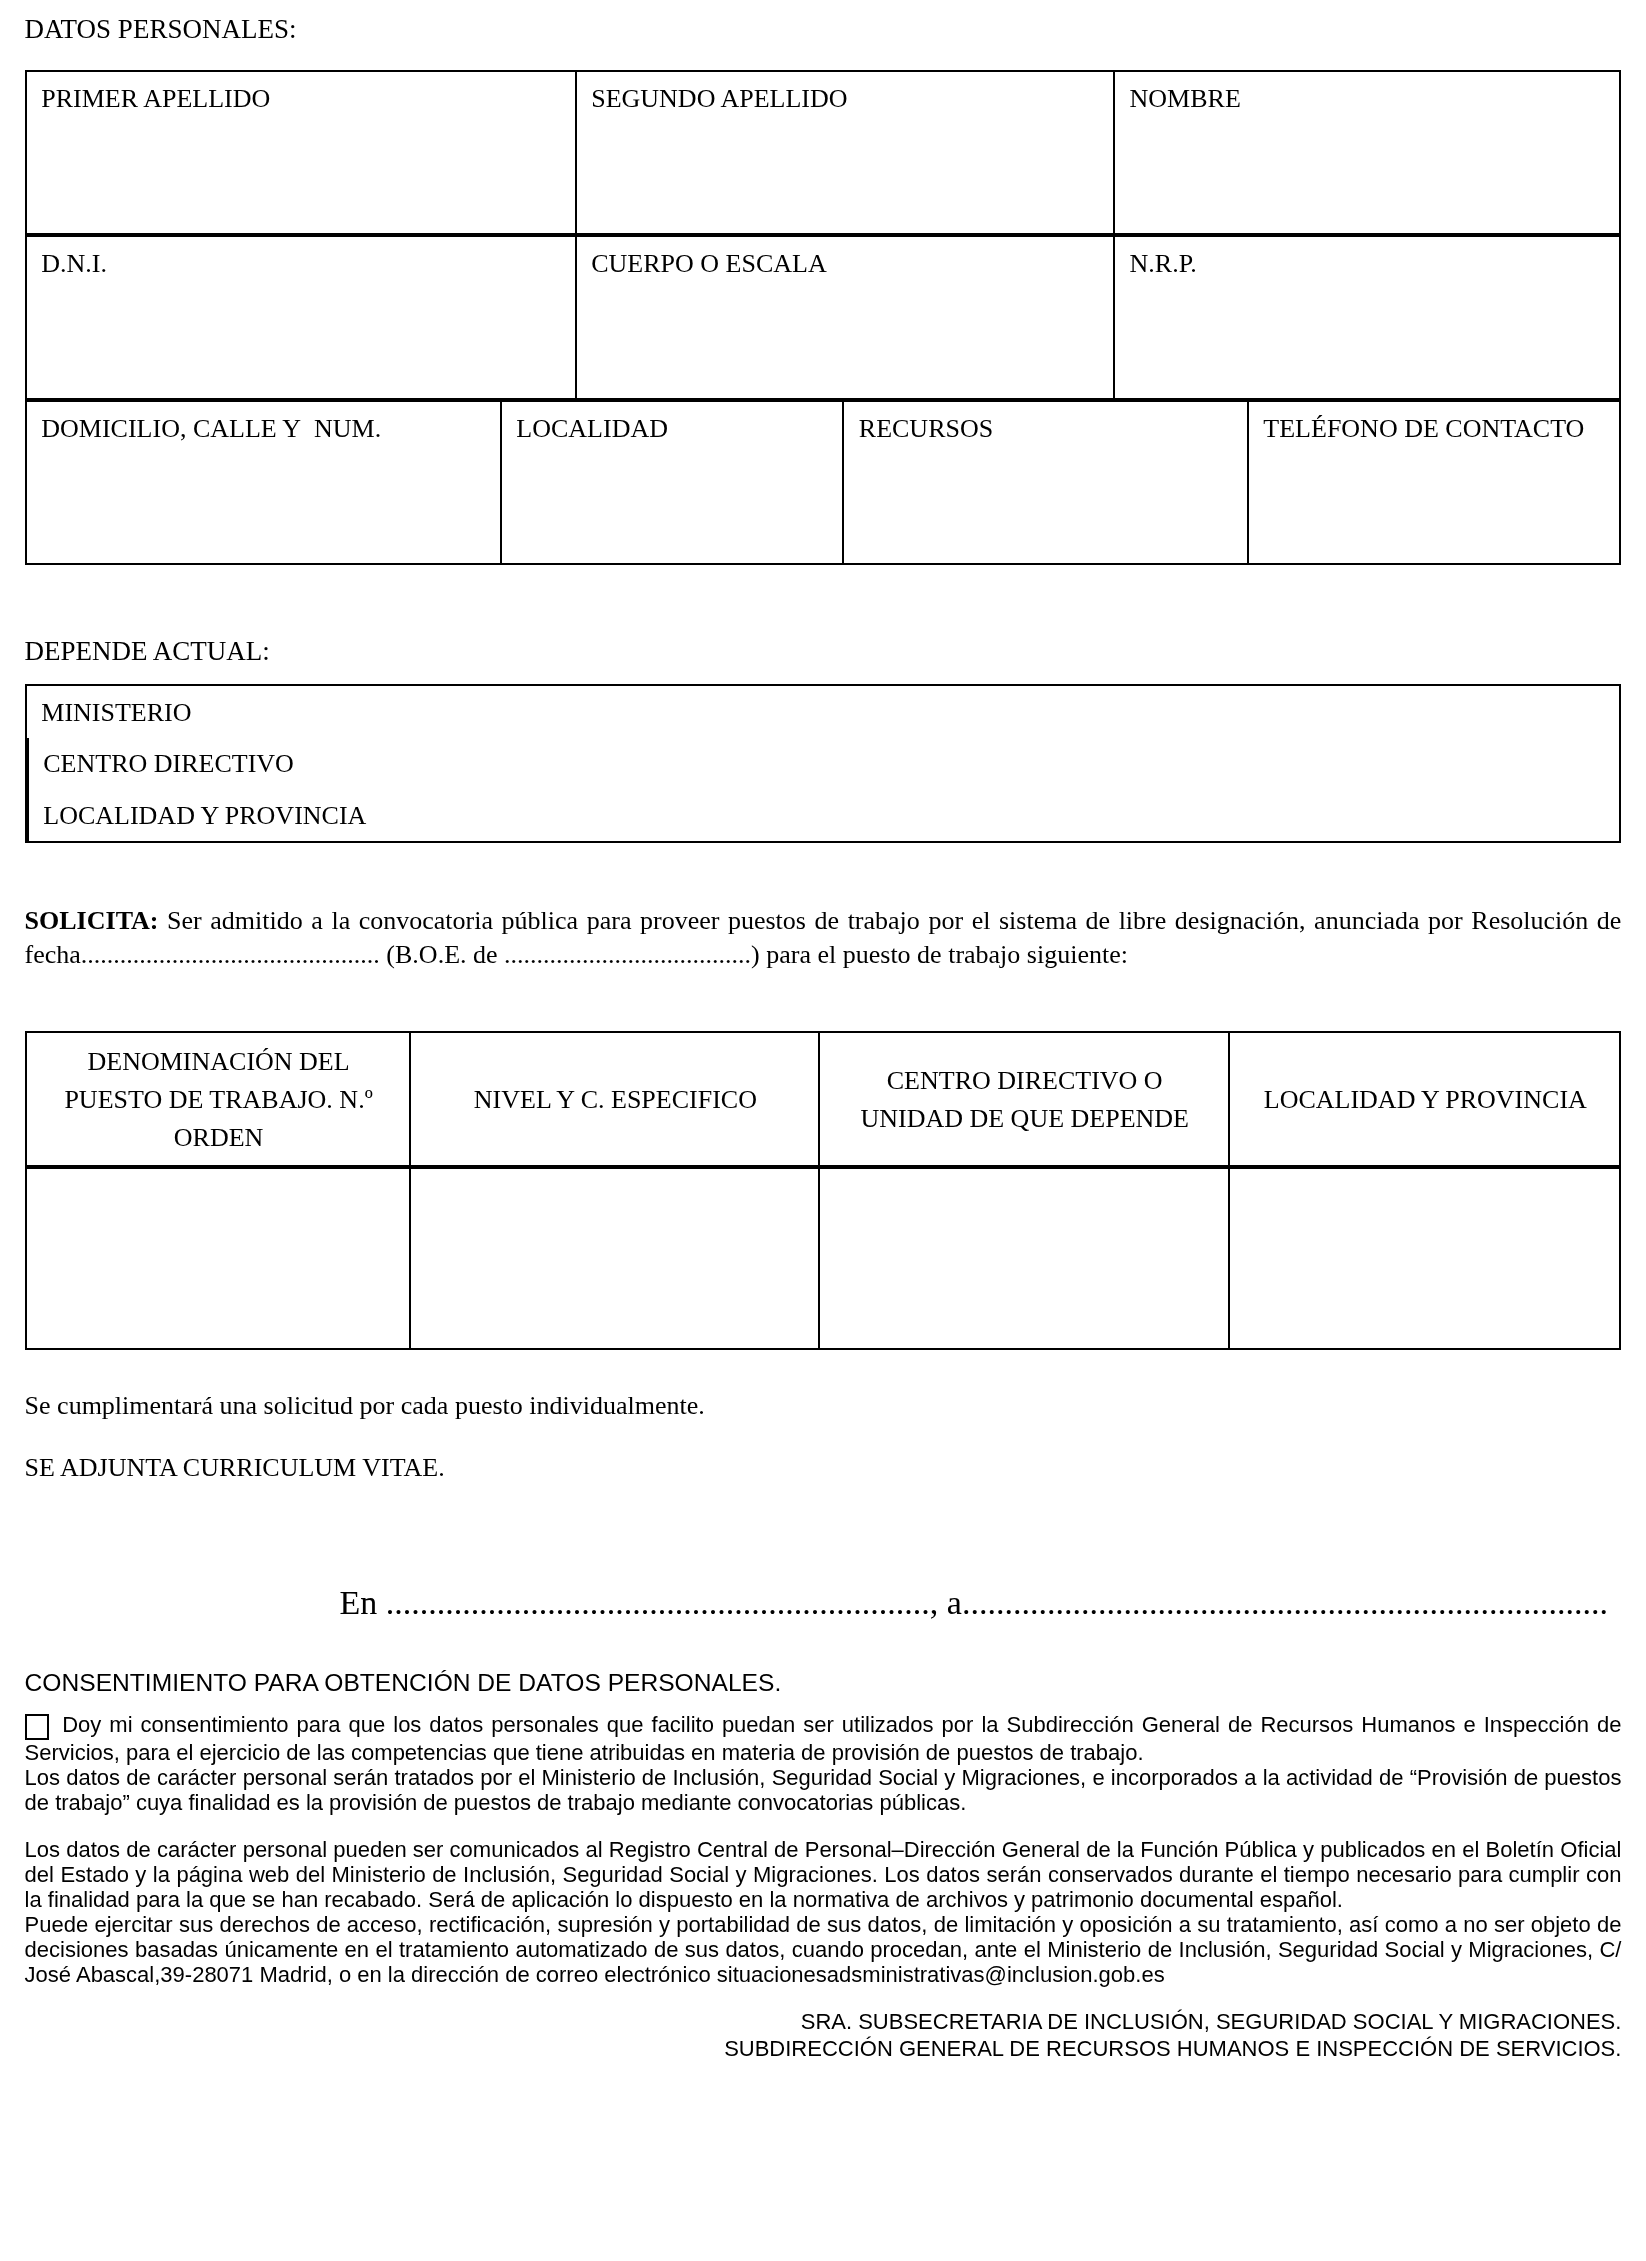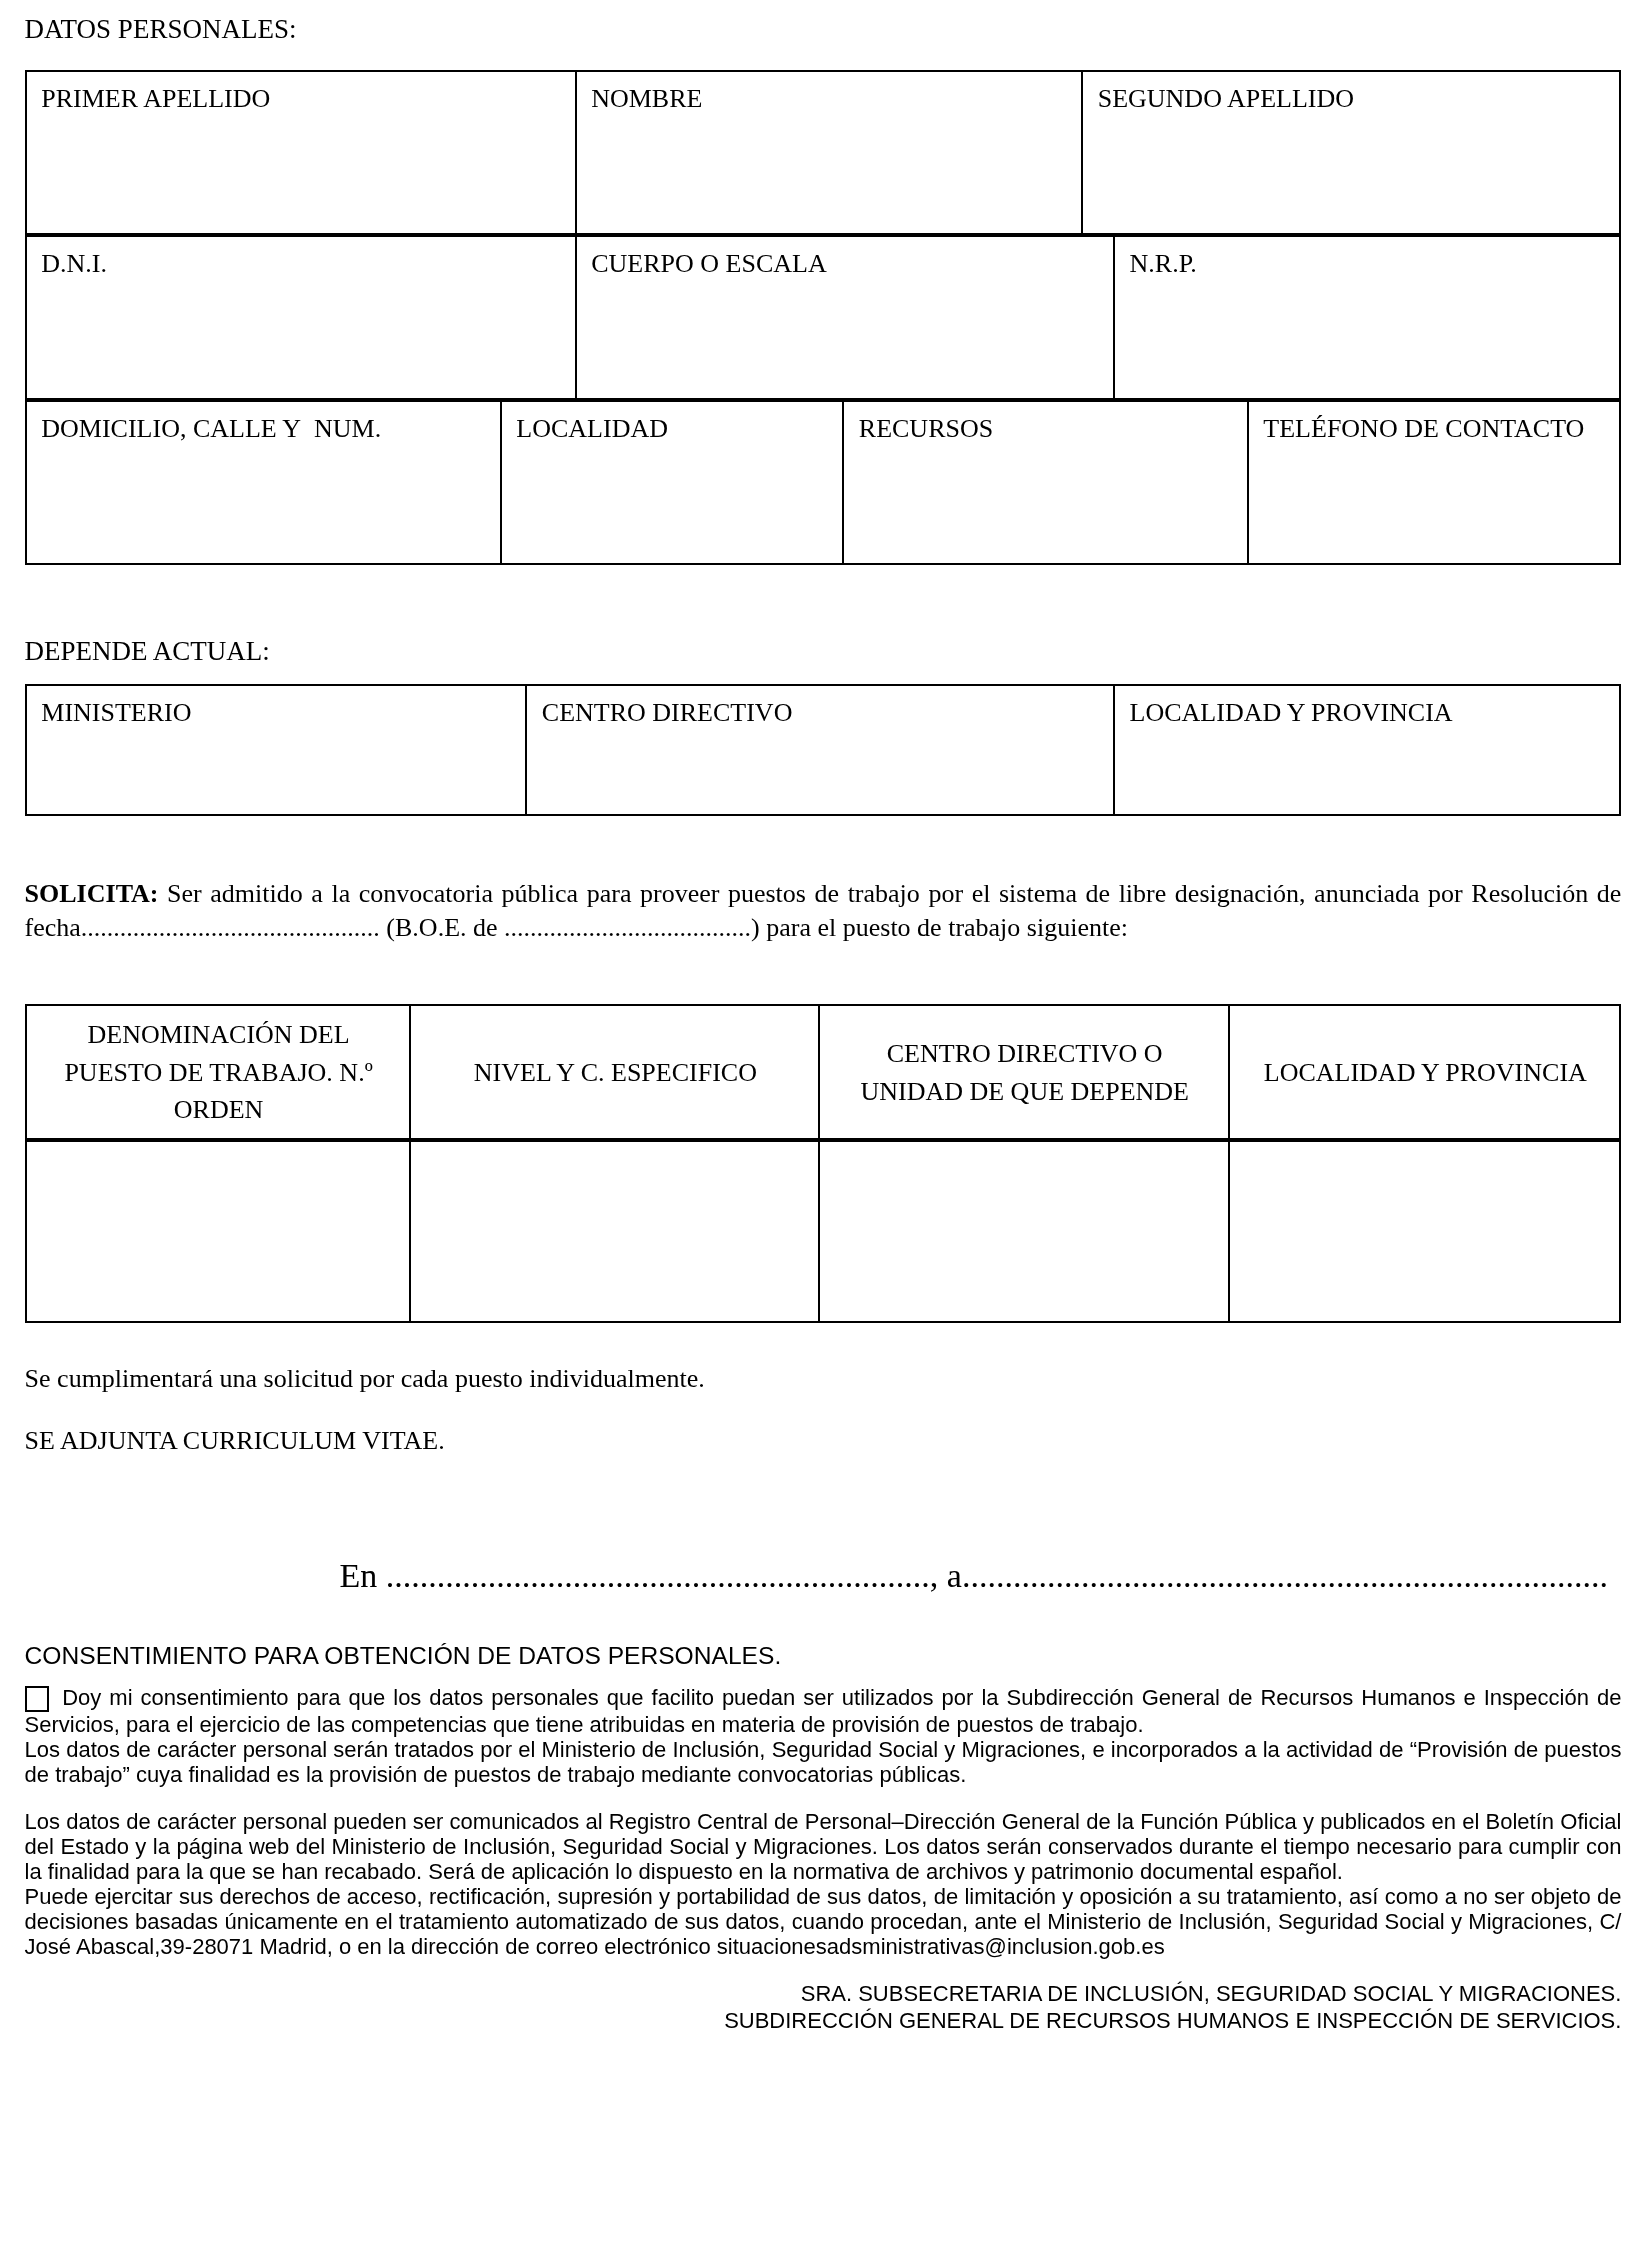--- a/index.html
+++ b/index.html
@@ -23,21 +23,21 @@
   .trow { display: flex; border: 2.5px solid #000; background: #fff; font-family: Liberation Serif, serif; }
   .tcell {
     padding: 9.8px 13px 8.2px 14.7px;
     font-size: 26px; line-height: 1.3;
   }
   .tcell + .tcell { border-left: 2.5px solid #000; }
 
   .t1 { margin-top: 24.6px; }
   .t1 .trow { min-height: 165px; }
   .t2 { margin-top: 16.4px; }
-  .t2 .trow-a { min-height: 132px; }
+  .t2 .trow-a { min-height: 132px; flex-direction: column; }
   .t2 .trow-b { min-height: 165px; }
 
   .t3 { margin-top: 59px; }
   .t3 .trow-head { min-height: 136px; }
   .t3 .trow-body { min-height: 183px; }
   .t3 .trow-head .tcell {
     display: flex; align-items: center; justify-content: center;
     text-align: center; line-height: 1.45;
   }
 
@@ -86,25 +86,25 @@
 </head>
 <body>
 
 <h2 class="serif-title title-datos">DATOS PERSONALES:</h2>
 
 <div class="form-table t1">
   <div class="trow">
     <div class="tcell" style="width:34.4%">
       <span>PRIMER APELLIDO</span>
     </div>
+    <div class="tcell" style="width:33.8%">
+      <span>SEGUNDO APELLIDO</span>
+    </div>
     <div class="tcell" style="width:31.8%">
       <span>NOMBRE</span>
-    </div>
-    <div class="tcell" style="width:33.8%">
-      <span>SEGUNDO APELLIDO</span>
     </div>
   </div>
   <div class="trow">
     <div class="tcell" style="width:34.4%">
       <span>D.N.I.</span>
     </div>
     <div class="tcell" style="width:33.8%">
       <span>CUERPO O ESCALA</span>
     </div>
     <div class="tcell" style="width:31.8%">

